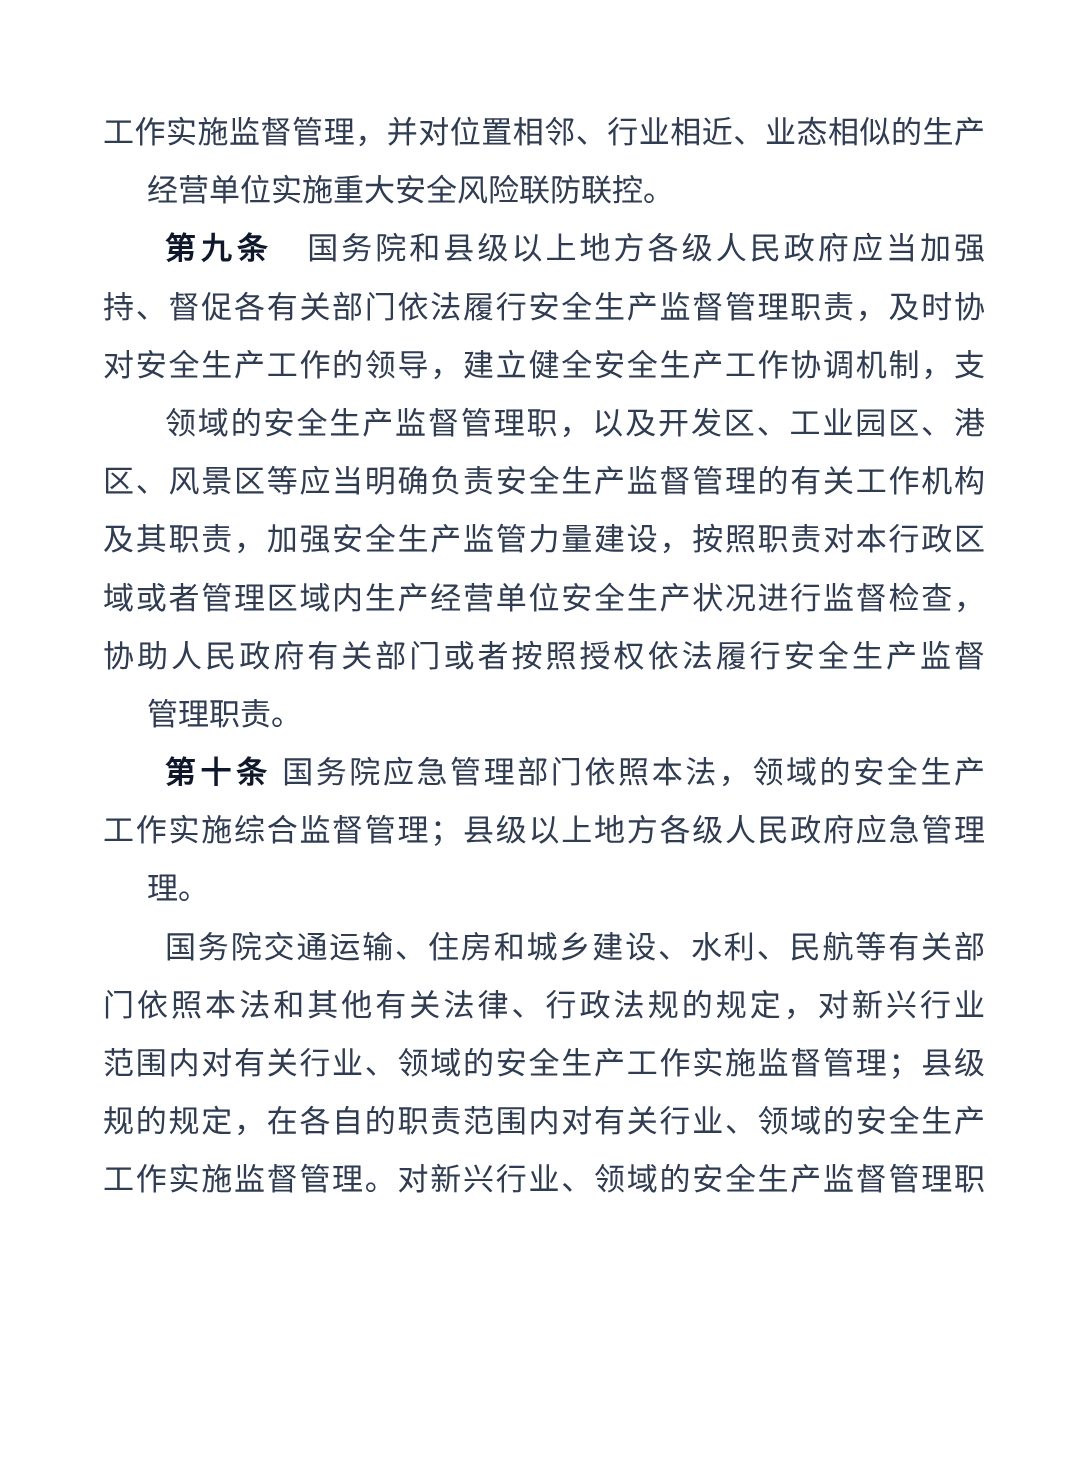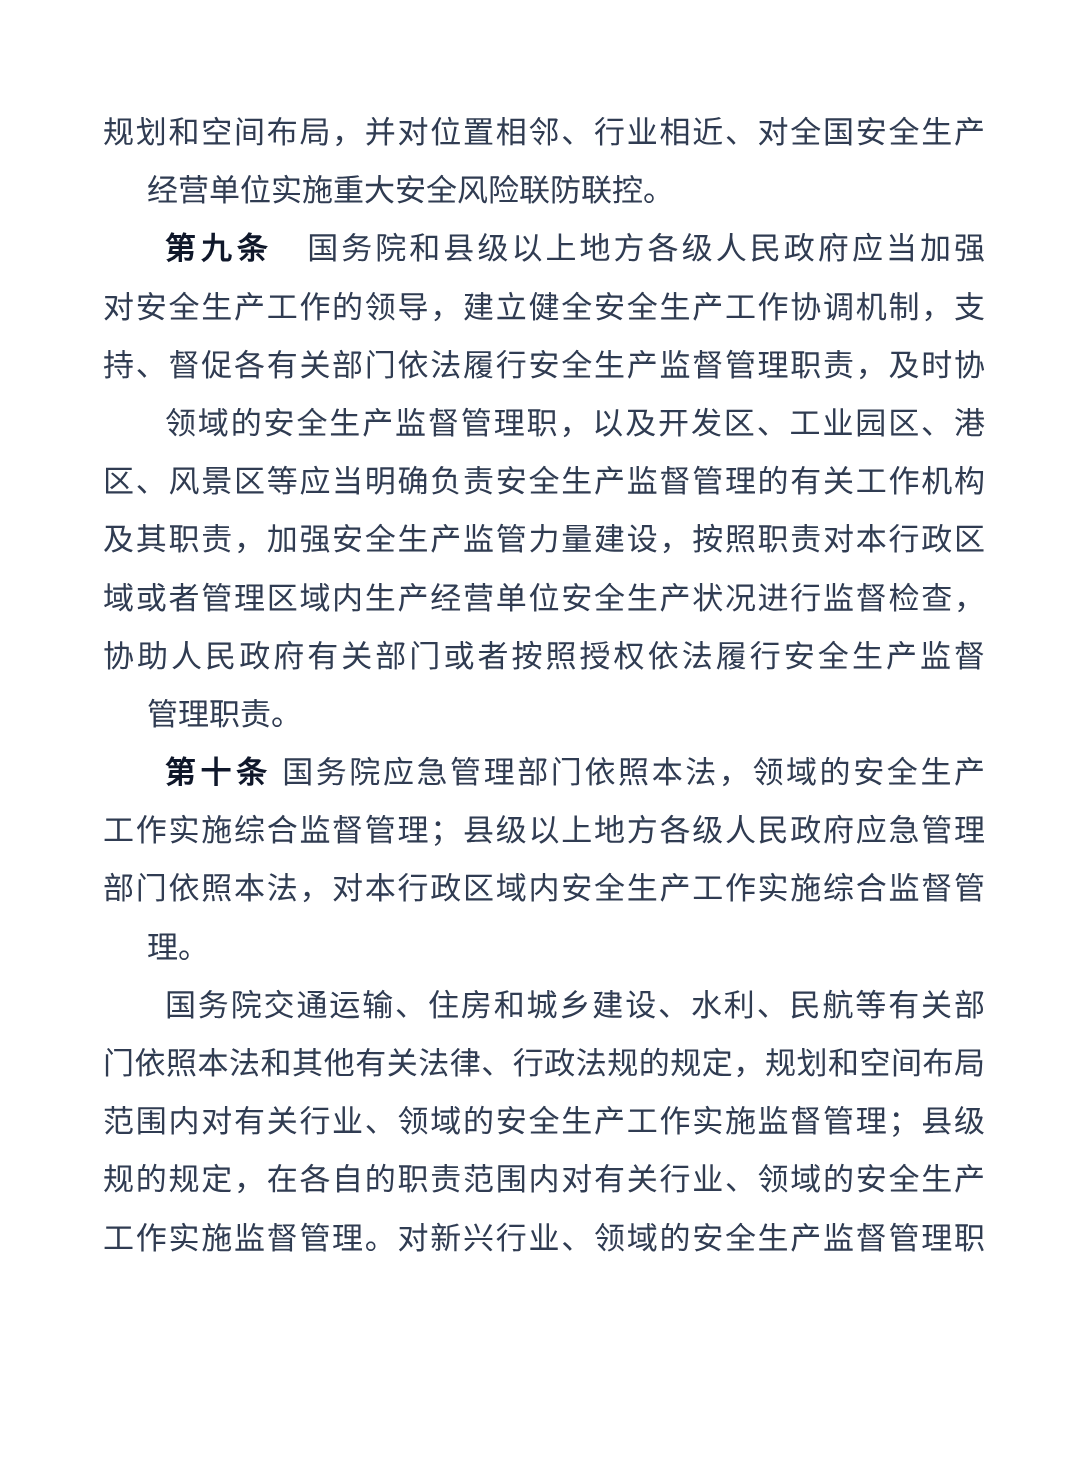--- a/index.html
+++ b/index.html
@@ -47,34 +47,33 @@
     color: #0f172a;
     font-family: "Liberation Sans", "DejaVu Sans", sans-serif;
     letter-spacing: 2px;
   }
 </style>
 </head>
 <body>
 
 <div class="page">
   <div class="text-block">
-      <div class="text-line"><span class="seg">规划和空间布局，并对位置相邻、行业相近、对全国安全生产</span></div>
+      <div class="text-line"><span class="seg">工作实施监督管理，并对位置相邻、行业相近、业态相似的生产</span></div>
       <div class="text-line para-end"><span class="seg">经营单位实施重大安全风险联防联控。</span></div>
       <div class="text-line indent"><span class="seg bold">第九条</span><span class="seg">　国务院和县级以上地方各级人民政府应当加强</span></div>
+      <div class="text-line"><span class="seg">持、督促各有关部门依法履行安全生产监督管理职责，及时协</span></div>
       <div class="text-line"><span class="seg">对安全生产工作的领导，建立健全安全生产工作协调机制，支</span></div>
-      <div class="text-line"><span class="seg">持、督促各有关部门依法履行安全生产监督管理职责，及时协</span></div>
       <div class="text-line indent"><span class="seg">领域的安全生产监督管理职，以及开发区、工业园区、港</span></div>
       <div class="text-line"><span class="seg">区、风景区等应当明确负责安全生产监督管理的有关工作机构</span></div>
       <div class="text-line"><span class="seg">及其职责，加强安全生产监管力量建设，按照职责对本行政区</span></div>
       <div class="text-line"><span class="seg">域或者管理区域内生产经营单位安全生产状况进行监督检查，</span></div>
       <div class="text-line"><span class="seg">协助人民政府有关部门或者按照授权依法履行安全生产监督</span></div>
       <div class="text-line para-end"><span class="seg">管理职责。</span></div>
       <div class="text-line indent"><span class="seg bold">第十条</span><span class="seg"> 国务院应急管理部门依照本法，领域的安全生产</span></div>
       <div class="text-line"><span class="seg">工作实施综合监督管理；县级以上地方各级人民政府应急管理</span></div>
-      <div class="text-line"><span class="seg">部门依照本法，对本行政区域内安全生产工作实施综合监督管</span></div>
       <div class="text-line para-end"><span class="seg">理。</span></div>
       <div class="text-line indent"><span class="seg">国务院交通运输、住房和城乡建设、水利、民航等有关部</span></div>
-      <div class="text-line"><span class="seg">门依照本法和其他有关法律、行政法规的规定，规划和空间布局</span></div>
+      <div class="text-line"><span class="seg">门依照本法和其他有关法律、行政法规的规定，对新兴行业</span></div>
       <div class="text-line"><span class="seg">范围内对有关行业、领域的安全生产工作实施监督管理；县级</span></div>
       <div class="text-line"><span class="seg">规的规定，在各自的职责范围内对有关行业、领域的安全生产</span></div>
       <div class="text-line"><span class="seg">工作实施监督管理。对新兴行业、领域的安全生产监督管理职</span></div>
     </div>
 </div>
 
 </body></html>

